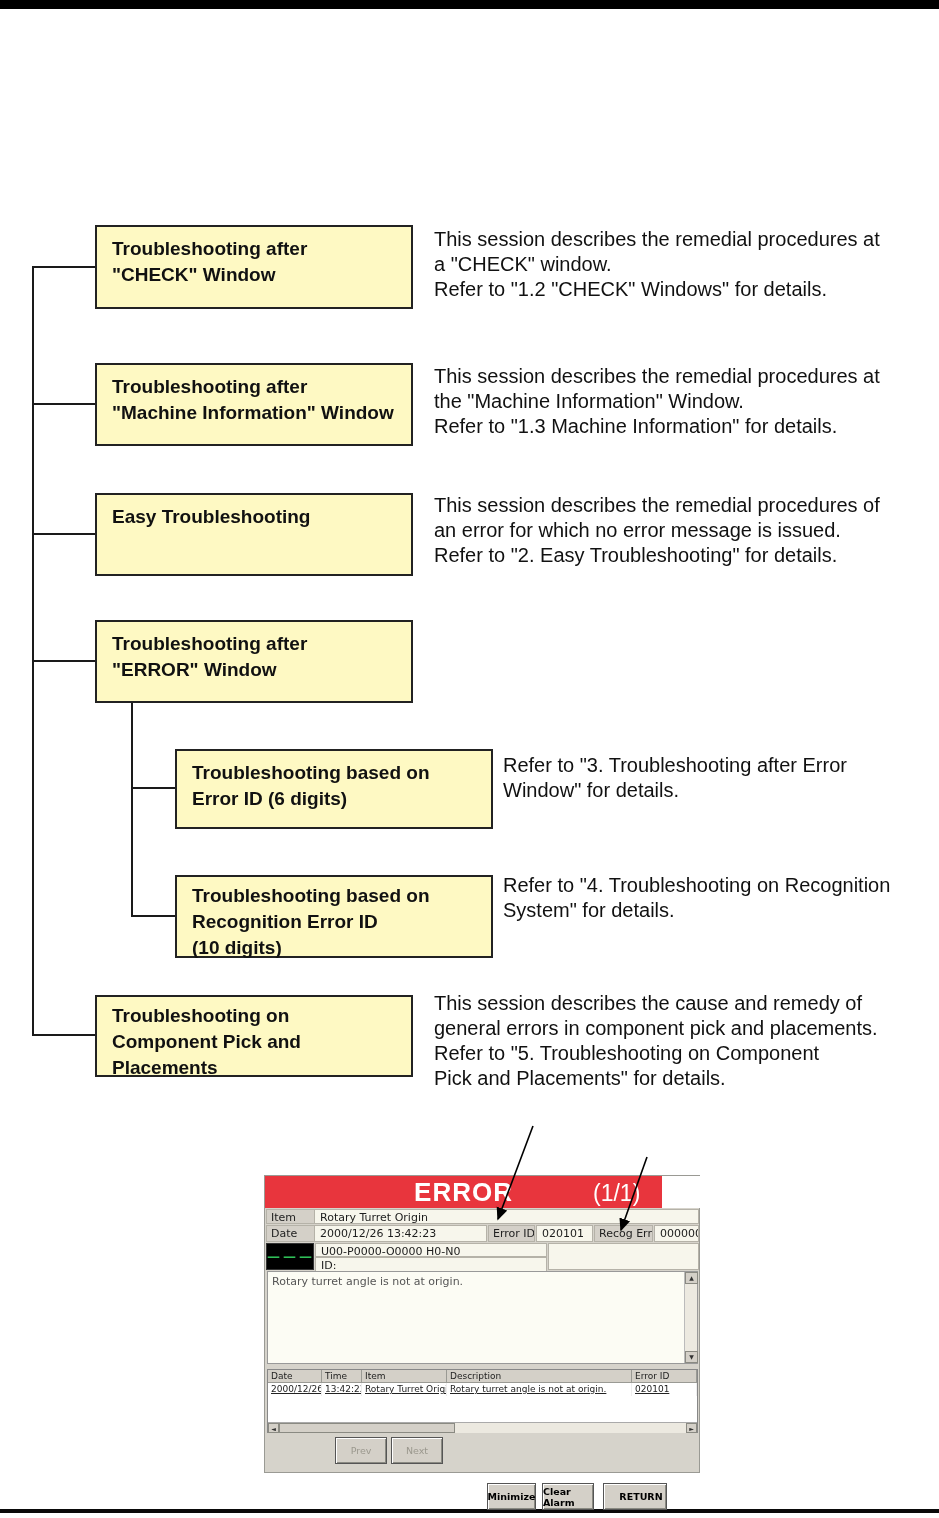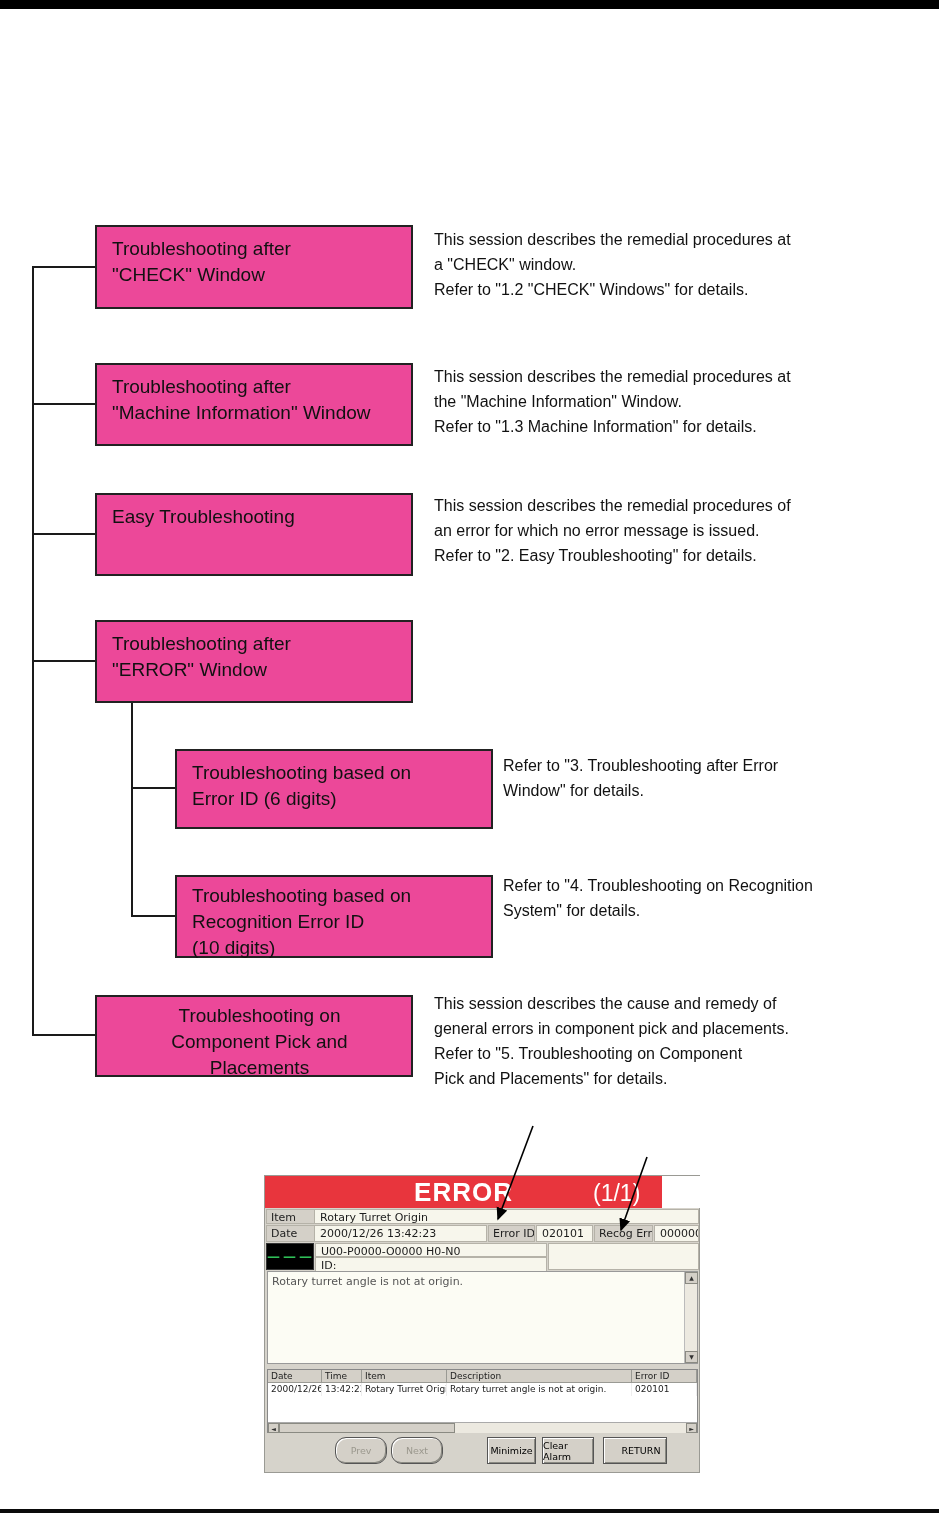--- a/index.html
+++ b/index.html
@@ -5,32 +5,32 @@
   html,body{margin:0;padding:0;background:#fff;}
   .page{position:relative;width:939px;height:1518px;background:#fff;overflow:hidden;
         font-family:"Liberation Sans",sans-serif;color:#111;}
   .abs{position:absolute;}
 
   
   .topbar{left:0;top:0;width:939px;height:9px;background:#000;}
   .bottomrule{left:0;top:1509px;width:939px;height:4px;background:#0a0a0a;}
 
   
-  .node{position:absolute;box-sizing:border-box;border:2px solid #222;background:#ec4899;
-        padding:9px 4px 8px 15px;font-size:19px;line-height:26px;white-space:pre-line;}
+  .node{position:absolute;box-sizing:border-box;border:2px solid #222;background:#fef9c3;
+        padding:9px 4px 8px 15px;font-size:19px;line-height:26px;white-space:pre-line;font-weight:bold;}
   #b1{left:95px;top:225px;width:318px;height:84px;}
   #b2{left:95px;top:363px;width:318px;height:83px;}
   #b3{left:95px;top:493px;width:318px;height:83px;}
   #b4{left:95px;top:620px;width:318px;height:83px;}
   #b5{left:175px;top:749px;width:318px;height:80px;}
   #b6{left:175px;top:875px;width:318px;height:83px;padding-top:6px;}
-  #b7{left:95px;top:995px;width:318px;height:82px;padding-top:6px;text-align:center;}
-
-  
-  .desc{position:absolute;font-size:16px;line-height:25px;white-space:pre;}
+  #b7{left:95px;top:995px;width:318px;height:82px;padding-top:6px;}
+
+  
+  .desc{position:absolute;font-size:20px;line-height:25px;white-space:pre;}
   #d1{left:434px;top:227px;}
   #d2{left:434px;top:364px;}
   #d3{left:434px;top:493px;}
   #d4{left:434px;top:620px;}
   #d5{left:503px;top:753px;}
   #d6{left:503px;top:873px;}
   #d7{left:434px;top:991px;}
 
   
   .cline{position:absolute;background:#1a1a1a;}
@@ -71,32 +71,32 @@
   .recogcell{left:283px;top:67px;width:151px;height:27px;}
   .msgarea{left:2px;top:95px;width:431px;height:93px;background:#fcfcf4;border:1px solid #999;}
   .msgtext{left:4px;top:3px;color:#555;white-space:nowrap;}
   .vscroll{right:0;top:0;width:13px;height:91px;background:#ece9e0;border-left:1px solid #bbb;}
   .sbtn{width:13px;height:12px;background:#d4d0c8;border:1px solid #8a8a82;
         font-size:6px;line-height:10px;text-align:center;color:#333;}
   .sbtn.up{left:0;top:0;} .sbtn.down{left:0;bottom:0;}
   .htable{left:2px;top:193px;width:431px;height:64px;background:#fff;border:1px solid #888;}
   .hrow{display:flex;width:429px;height:13px;font-size:9px;line-height:12px;}
   .hhead .hc{background:#d4d0c8;border-right:1px solid #9a9a94;border-bottom:1px solid #9a9a94;color:#222;padding-left:3px;}
-  .hdata .hc{background:#fff;color:#222;padding-left:3px;border-right:1px solid #eee;}
+  .hdata .hc{background:#fff;color:#222;padding-left:3px;border-right:1px solid #eee;text-decoration:underline;}
   .hc{overflow:hidden;white-space:nowrap;box-sizing:border-box;}
   .c-date{width:54px;} .c-time{width:40px;} .c-item{width:85px;} .c-desc{width:185px;} .c-eid{flex:1;}
   .hscroll{left:0;top:52px;width:429px;height:11px;background:#ece9e0;border-top:1px solid #aaa;}
   .hs-left{left:0;top:0;width:11px;height:10px;}
   .hs-right{right:0;top:0;width:11px;height:10px;}
   .hs-thumb{left:11px;top:0;width:176px;height:10px;background:#d4d0c8;border:1px solid #8a8a82;}
   .btn{position:absolute;background:#d4d0c8;border:1px solid #555;
        box-shadow:inset 1px 1px 0 #fff, inset -1px -1px 0 #8a8a82;
        display:flex;align-items:center;justify-content:center;font-size:9.5px;}
-  .btn.off{color:#9b988e;border-radius:11px;}
-  .btn.on{color:#000;font-weight:normal;}
+  .btn.off{color:#9b988e;}
+  .btn.on{color:#000;font-weight:bold;margin-top:46px;}
   #btn-prev{left:70px;top:261px;width:50px;height:25px;}
   #btn-next{left:126px;top:261px;width:50px;height:25px;}
   #btn-min{left:222px;top:261px;width:47px;height:25px;}
   #btn-clr{left:277px;top:261px;width:50px;height:25px;}
   #btn-ret{left:338px;top:261px;width:50px;height:25px;padding-left:12px;}
 
   .arrows{position:absolute;left:0;top:0;width:939px;height:1518px;pointer-events:none;}
 </style>
 </head>
 <body>

